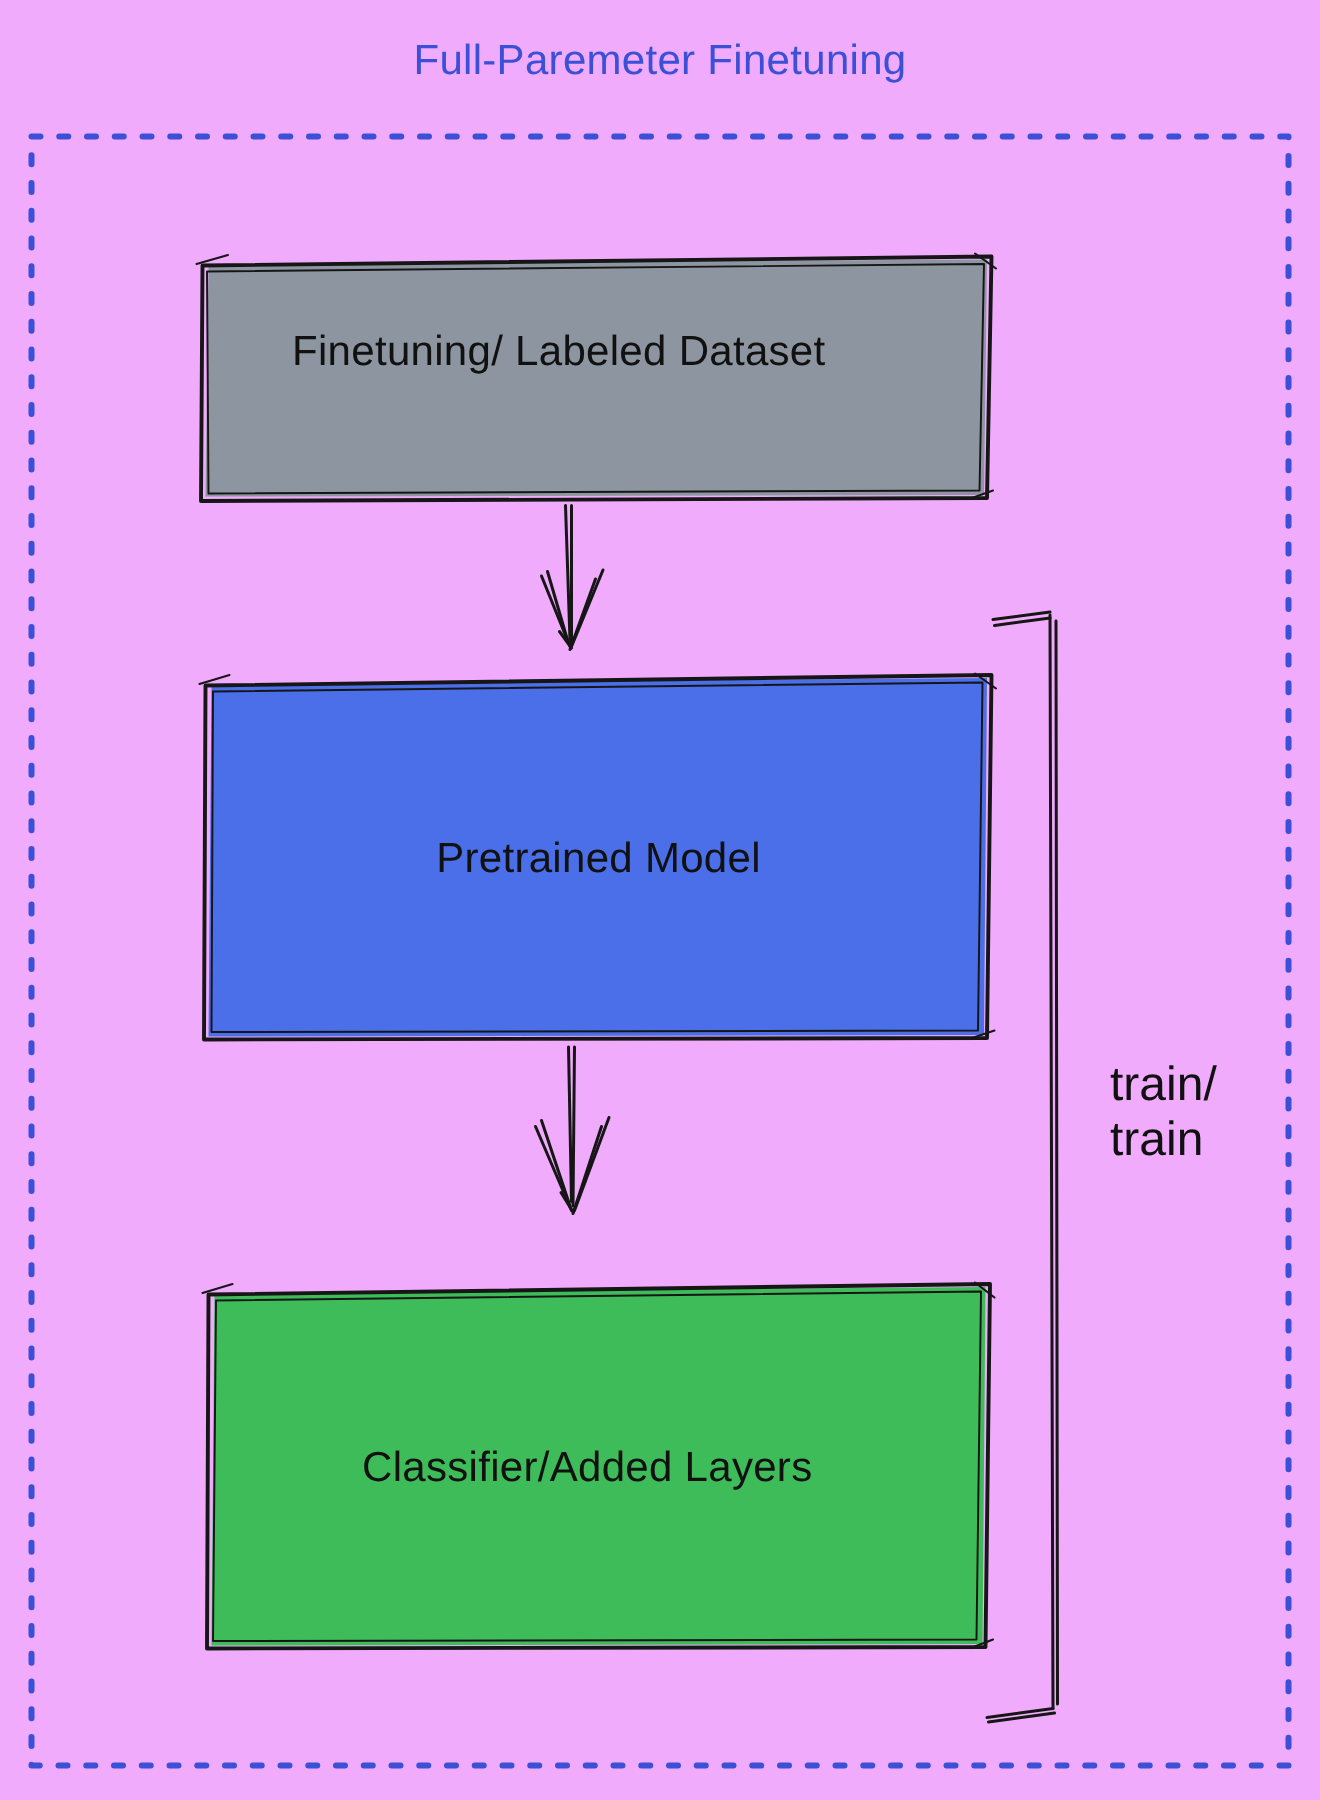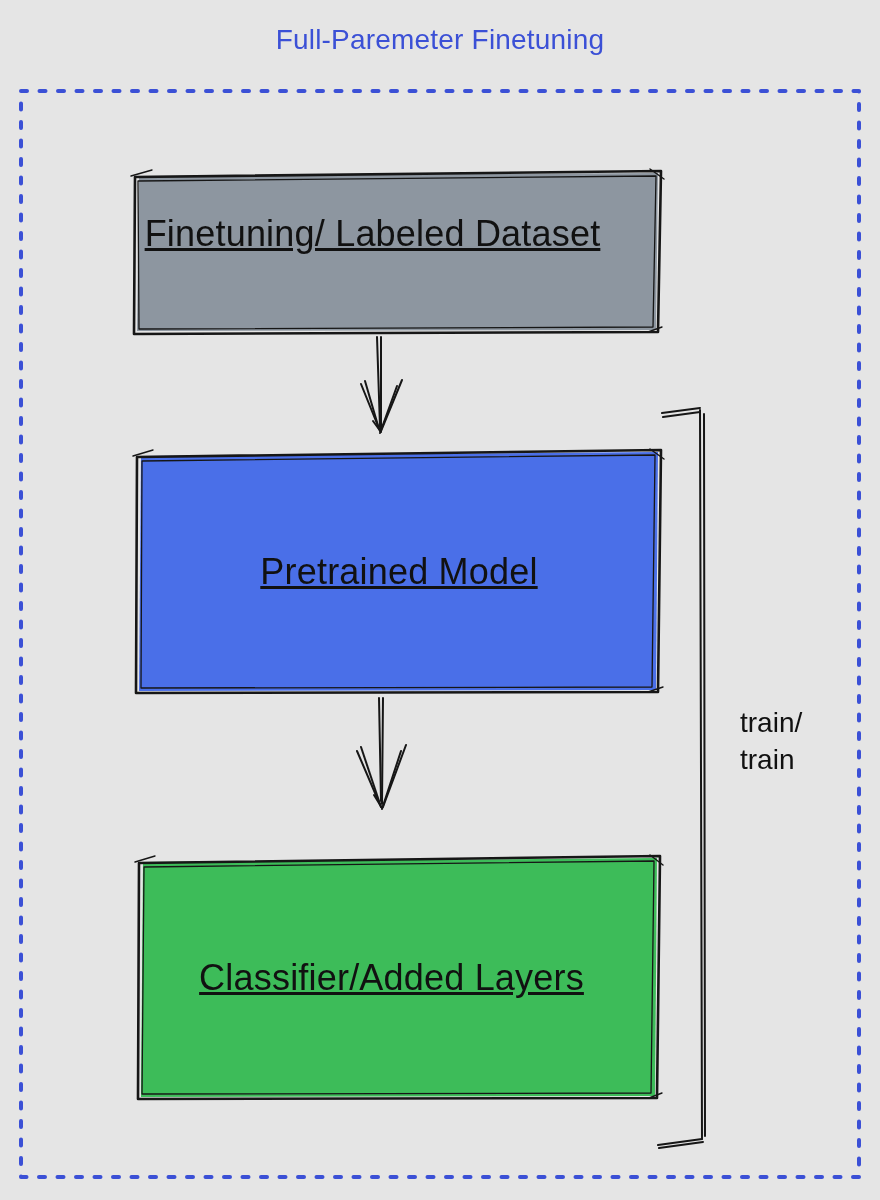--- a/index.html
+++ b/index.html
@@ -2,21 +2,21 @@
 <html><head>
 <meta charset="utf-8">
 <style>
   html, body { margin: 0; padding: 0; background: #ffffff; }
   .canvas {
     position: relative;
     width: 880px;
     height: 1200px;
     overflow: hidden;
     font-family: "Liberation Sans", sans-serif;
-    background: #e5e5e5;
+    background: #f0abfc;
   }
   .title {
     position: absolute;
     top: 24px;
     left: 0;
     width: 880px;
     text-align: center;
     font-size: 28px;
     letter-spacing: 0.2px;
     color: #3B50D6;
@@ -24,43 +24,42 @@
   .svg-layer {
     position: absolute;
     left: 0; top: 0;
     width: 880px; height: 1200px;
   }
   .box-label {
     position: absolute;
     display: flex;
     align-items: center;
     justify-content: center;
-    font-size: 36px;
+    font-size: 28px;
     color: #111111;
     letter-spacing: 0.2px;
-    text-decoration: underline;
   }
   .label-dataset {
     left: 137px; top: 172px; width: 523px; height: 161px;
     padding-right: 52px; padding-bottom: 38px;
     box-sizing: border-box;
   }
   .label-pretrained {
     left: 138px; top: 452px; width: 522px; height: 240px;
   }
   .label-classifier {
     left: 140px; top: 858px; width: 520px; height: 240px;
     padding-right: 28px;
     box-sizing: border-box;
     padding-left: 11px;
   }
   .bracket-label {
     position: absolute;
     left: 740px; top: 704px;
-    font-size: 28px;
+    font-size: 32px;
     line-height: 37px;
     color: #111111;
   }
 </style>
 </head>
 <body>
 
 <div class="canvas">
 
   <div class="title">Full-Paremeter Finetuning</div>

